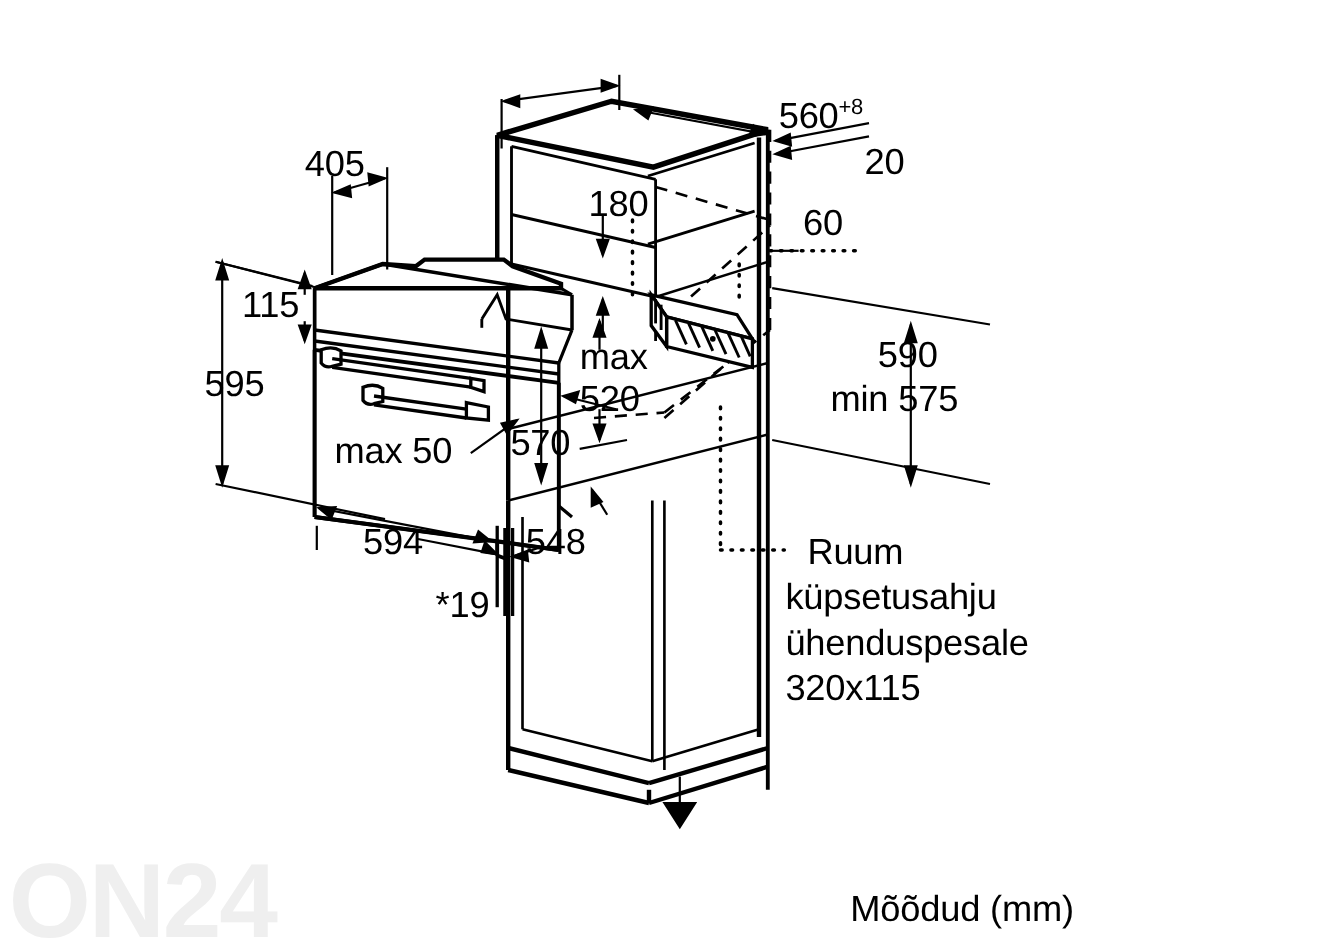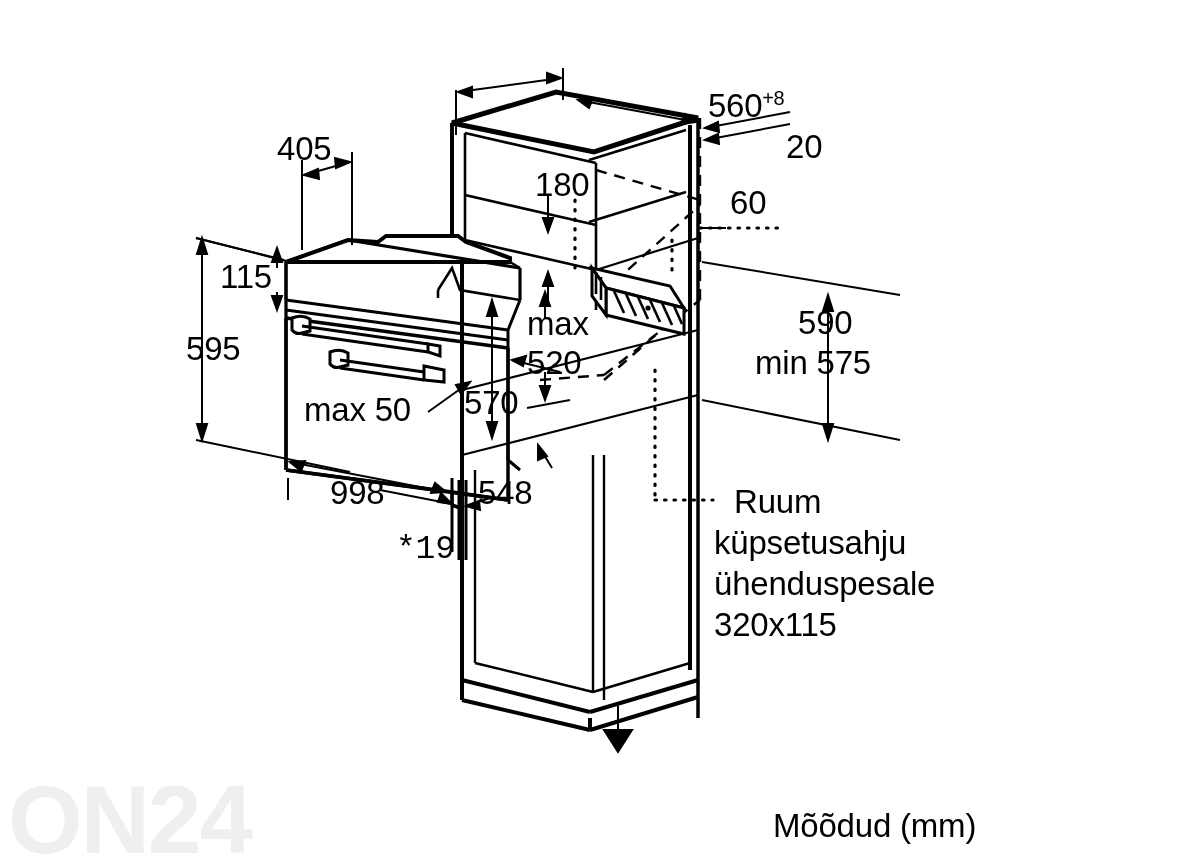--- a/index.html
+++ b/index.html
@@ -318,25 +318,25 @@
 
   <div class="lbl big" style="left:186px; top:331px;">595</div>
 
   <div class="lbl big" style="left:304px; top:392px;">max 50</div>
 
   <div class="lbl big" style="left:464px; top:385px;">570</div>
 
   <div class="lbl big" style="left:527px; top:306px;">max</div>
   <div class="lbl big" style="left:527px; top:345px;">520</div>
 
-  <div class="lbl big" style="left:330px; top:475px;">998</div>
+  <div class="lbl big" style="left:330px; top:475px;">594</div>
 
   <div class="lbl big" style="left:478px; top:475px;">548</div>
 
-  <div class="lbl big" style="left:396px; top:532px;font-family:Liberation Mono, monospace;">*19</div>
+  <div class="lbl big" style="left:396px; top:532px;">*19</div>
 
   <div class="lbl big" style="left:798px; top:305px;">590</div>
   <div class="lbl big" style="left:755px; top:345px;">min 575</div>
 
   <div class="lbl big note-block" style="left:714px; top:483px;margin-left:20px;">Ruum</div>
   <div class="lbl big note-block" style="left:714px; top:524px;">küpsetusahju</div>
   <div class="lbl big note-block" style="left:714px; top:565px;">ühenduspesale</div>
   <div class="lbl big note-block" style="left:714px; top:606px;">320x115</div>
 
 

